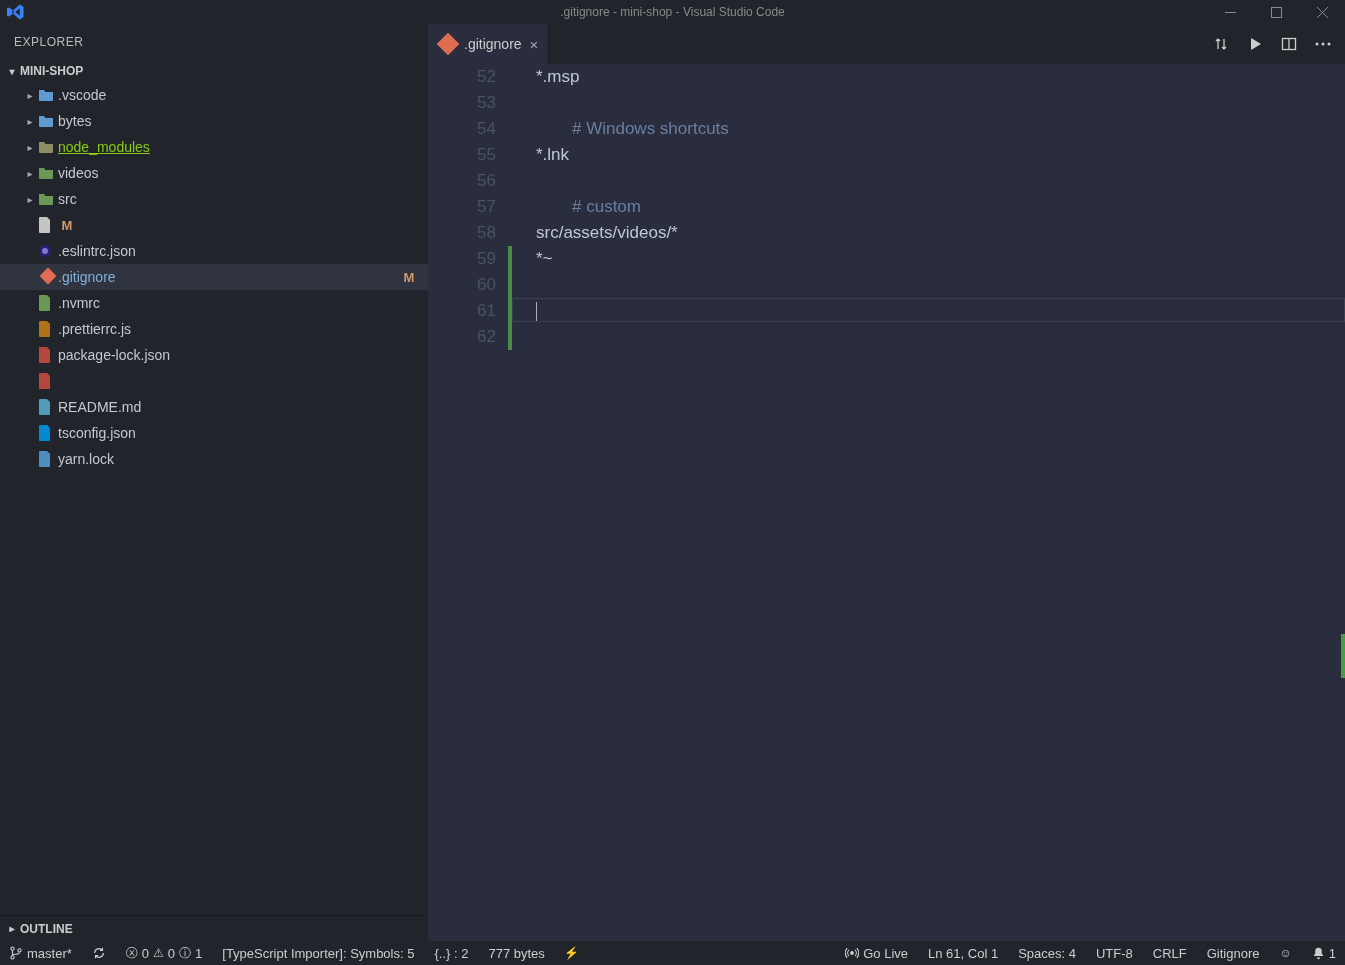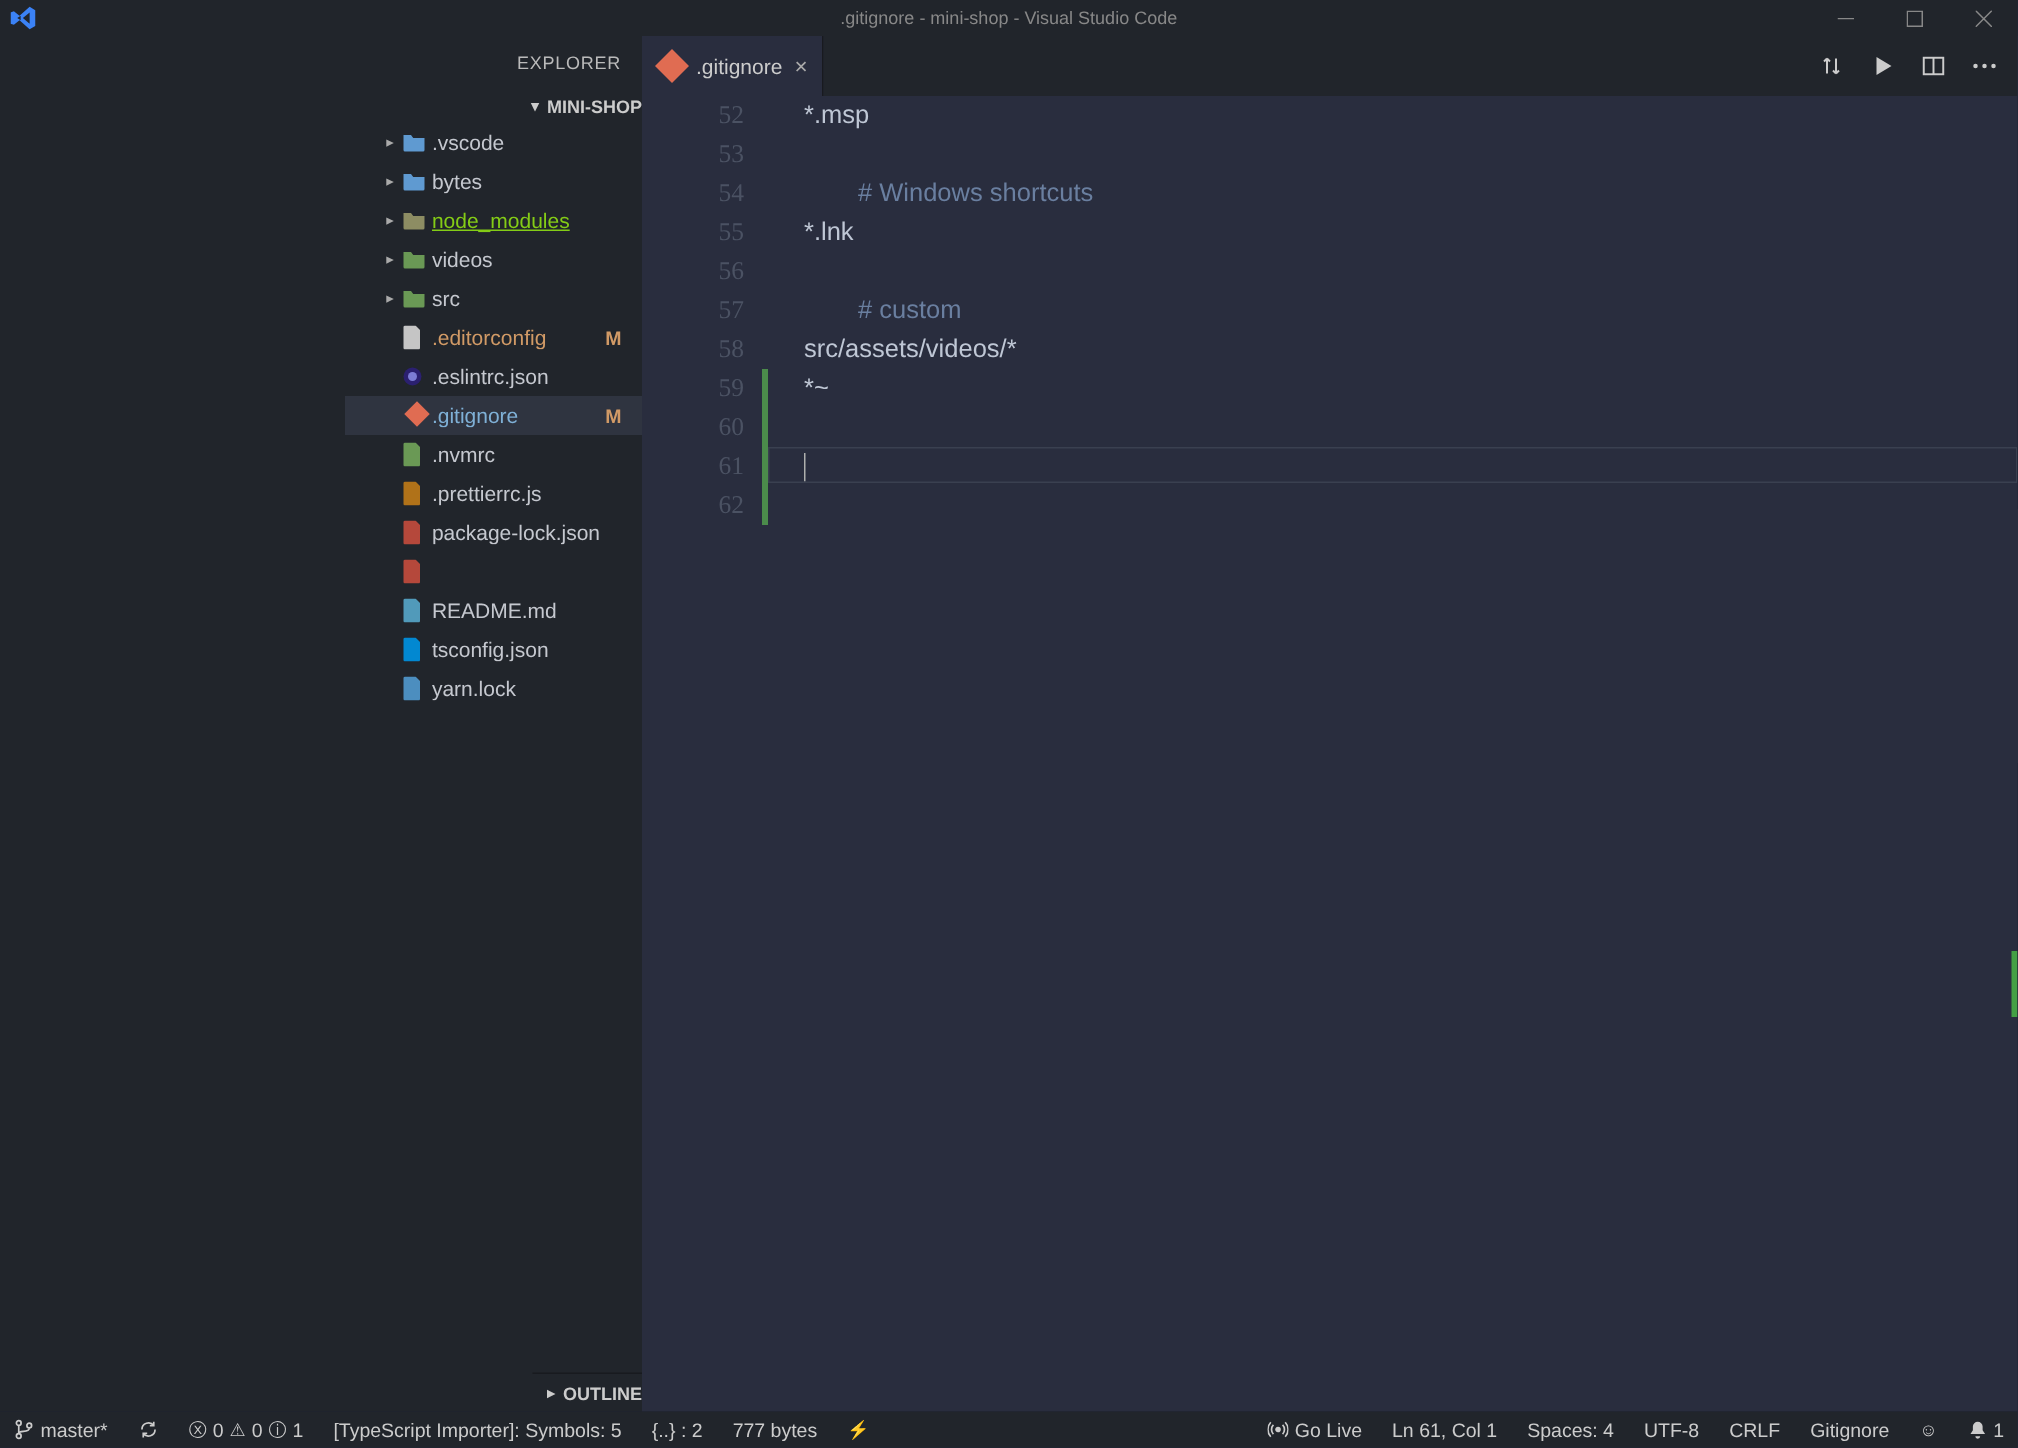--- a/index.html
+++ b/index.html
@@ -3,21 +3,21 @@
 <meta charset="utf-8">
 <style>
 * { margin:0; padding:0; box-sizing:border-box; font-family:"Segoe UI",Arial,sans-serif; }
 body { background:#1e2233; color:#ccc; width:1345px; height:965px; overflow:hidden; display:flex; flex-direction:column; }
 .titlebar { height:24px; background:#21252b; display:flex; align-items:center; position:relative; color:#888; font-size:12px; }
 .titlebar .logo { width:20px; height:20px; margin-left:6px; display:flex; align-items:center; justify-content:center; }
 .titlebar .title { position:absolute; left:50%; transform:translateX(-50%); }
 .titlebar .winbtns { margin-left:auto; display:flex; }
 .titlebar .winbtn { width:46px; height:24px; display:flex; align-items:center; justify-content:center; color:#888; cursor:pointer; }
 .main { flex:1; display:flex; overflow:hidden; }
-.sidebar { width:428px; background:#21252b; display:flex; flex-direction:column;align-items:flex-end; }
+.sidebar { width:428px; background:#21252b; display:flex; flex-direction:column; }
 .sb-header { height:36px; display:flex; align-items:center; padding:0 14px; font-size:12px; color:#bbb; letter-spacing:.5px; }
 .sb-section { height:22px; display:flex; align-items:center; padding-left:4px; font-size:12px; font-weight:700; color:#ccc; cursor:pointer; }
 .sb-section .chev { width:16px; text-align:center; font-size:10px; }
 .tree { flex:1; overflow:auto; }
 .tree-row { height:26px; display:flex; align-items:center; font-size:14px; cursor:pointer; color:#c5c8cf; padding-right:10px; }
 .tree-row.selected { background:#2f3440; }
 .tree-row .indent { width:22px; flex-shrink:0; }
 .tree-row .chev { width:16px; text-align:center; font-size:10px; color:#aaa; flex-shrink:0; }
 .tree-row .ficon { width:20px; text-align:center; font-size:12px; flex-shrink:0; }
 .tree-row .flabel { flex:1; white-space:nowrap; overflow:hidden; text-overflow:ellipsis; }
@@ -29,21 +29,21 @@
 .outline .chev { width:16px; text-align:center; font-size:10px; }
 .editor { flex:1; background:#292d3e; display:flex; flex-direction:column; position:relative; }
 .tabbar { height:40px; background:#21252b; display:flex; align-items:stretch; }
 .tab { display:flex; align-items:center; padding:0 10px 0 12px; background:#292d3e; border-right:1px solid #181a1f; font-size:14px; gap:8px; cursor:pointer; }
 .tab .ticon { width:16px; height:16px; background:#e06c52; transform:rotate(45deg); display:flex; align-items:center; justify-content:center; }
 .tab .close { color:#aaa; font-size:15px; cursor:pointer; }
 .tabactions { margin-left:auto; display:flex; align-items:center; gap:18px; padding:0 14px; color:#ccc; font-size:16px; }
 .tabactions span { cursor:pointer; }
 .code { flex:1; display:flex; font-family:"Consolas","Courier New",monospace; font-size:17px; line-height:26px; overflow:hidden; position:relative; }
 .gutter { width:80px; text-align:right; padding-right:12px; color:#4b5263; user-select:none; }
-.gutter .ln { height:26px;font-family:Liberation Serif, serif; }
+.gutter .ln { height:26px; }
 .diffbar { width:4px; }
 .diffbar .seg { background:#4b8b4b; }
 .lines { flex:1; padding-left:24px; color:#bfc7d5; position:relative; }
 .lines .l { height:26px; display:flex; align-items:center; white-space:pre; }
 .lines .comment { color:#6a7fa0;margin-left:36px; }
 .cursor-line { position:absolute; left:0; right:0; height:24px; border:1px solid #3a4050; pointer-events:none; }
 .cursor { display:inline-block; width:1px; height:19px; background:#aeafad; vertical-align:middle; }
 .minimap { position:absolute; right:0; top:40px; bottom:0; width:16px; }
 .mm-diff { position:absolute; right:0; width:4px; background:#44a044; }
 .statusbar { height:24px; background:#21252b; display:flex; align-items:center; font-size:13px; color:#ccc; padding:0 6px; gap:14px; }
@@ -146,21 +146,20 @@
           <span class="status"></span>
         </div>
         <div class="tree-row modified">
           <span class="indent"></span>
           <span class="chev"></span>
           <span class="ficon" style="color: rgb(197, 197, 197);">
             <svg width="14" height="16" viewBox="0 0 14 16" fill="currentColor">
               <path d="M2 0h7l3 3v12a1 1 0 01-1 1H2a1 1 0 01-1-1V1a1 1 0 011-1z"></path>
             </svg>
           </span>
-          <span class="flabel">.editorconfig</span>
           <span class="status">M</span>
         </div>
         <div class="tree-row">
           <span class="indent"></span>
           <span class="chev"></span>
           <span class="ficon" style="color: rgb(75, 50, 195);">
             <svg width="14" height="14" viewBox="0 0 14 14">
               <circle cx="7" cy="7" r="6" fill="#2b2070"></circle>
               <circle cx="7" cy="7" r="3" fill="#7c7cd4"></circle>
             </svg>

